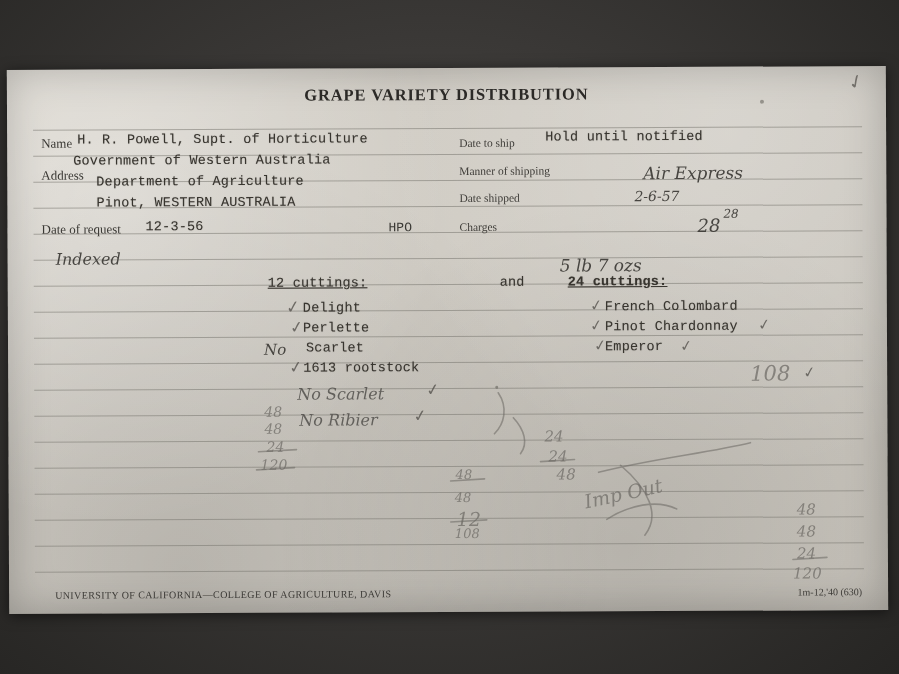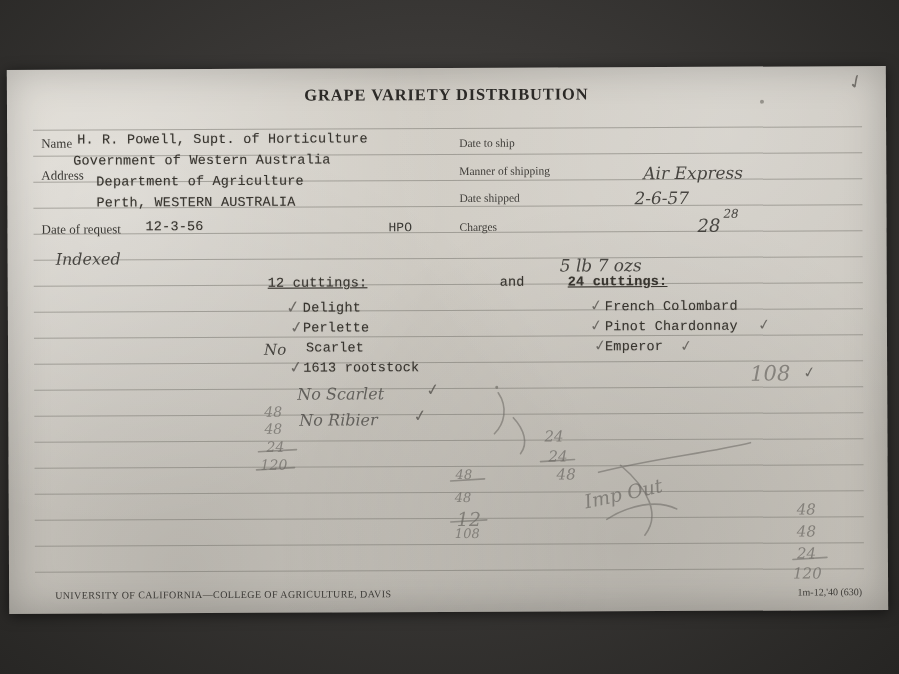--- a/index.html
+++ b/index.html
@@ -196,25 +196,26 @@
     <div class="printed lbl" style="left:381px; top:152px;font-family:Liberation Mono, monospace;">HPO</div>
 
     <div class="printed lbl-sm" style="left:452px; top:69px;text-align:right;">Date to ship</div>
     <div class="printed lbl-sm" style="left:452px; top:97px;">Manner of shipping</div>
     <div class="printed lbl-sm" style="left:452px; top:124px;">Date shipped</div>
     <div class="printed lbl-sm" style="left:452px; top:153px;">Charges</div>
 
     <div class="typed" style="left:70px; top:63px;">H. R. Powell, Supt. of Horticulture</div>
     <div class="typed" style="left:66px; top:84px;">Government of Western Australia</div>
     <div class="typed" style="left:89px; top:105px;">Department of Agriculture</div>
-    <div class="typed" style="left:89px; top:126px;">Perth, WESTERN AUSTRALIA</div>
+    <div class="typed" style="left:89px; top:126px;">Pinot, WESTERN AUSTRALIA</div>
     <div class="typed" style="left:138px; top:150px;">12-3-56</div>
+    <div class="typed" style="left:538px; top:62px;">Hold until notified</div>
 
     <div class="hand dark" style="left:636px; top:96px; font-size:17px;">Air Express</div>
-    <div class="hand dark" style="left:627px; top:121px; font-size:17px;">2-6-57</div>
+    <div class="hand dark" style="left:627px; top:121px; font-size:14px;">2-6-57</div>
     <div class="hand dark" style="left:552px; top:148px; font-size:17px;margin-top:40px;">5 lb 7 ozs</div>
     <div class="hand dark" style="left:690px; top:148px; font-size:18px;">28</div>
     <div class="hand dark" style="left:716px; top:140px; font-size:12px;">28</div>
     <div class="hand dark" style="left:48px; top:180px; font-size:16px;">Indexed</div>
 
     <div class="typed" style="left:260px; top:207px; text-decoration: underline;">12 cuttings:</div>
     <div class="typed" style="left:492px; top:207px;">and</div>
     <div class="typed" style="left:560px; top:207px; text-decoration: underline; font-weight: bold;">24 cuttings:</div>
 
     <div class="typed" style="left:295px; top:232px;">Delight</div>

